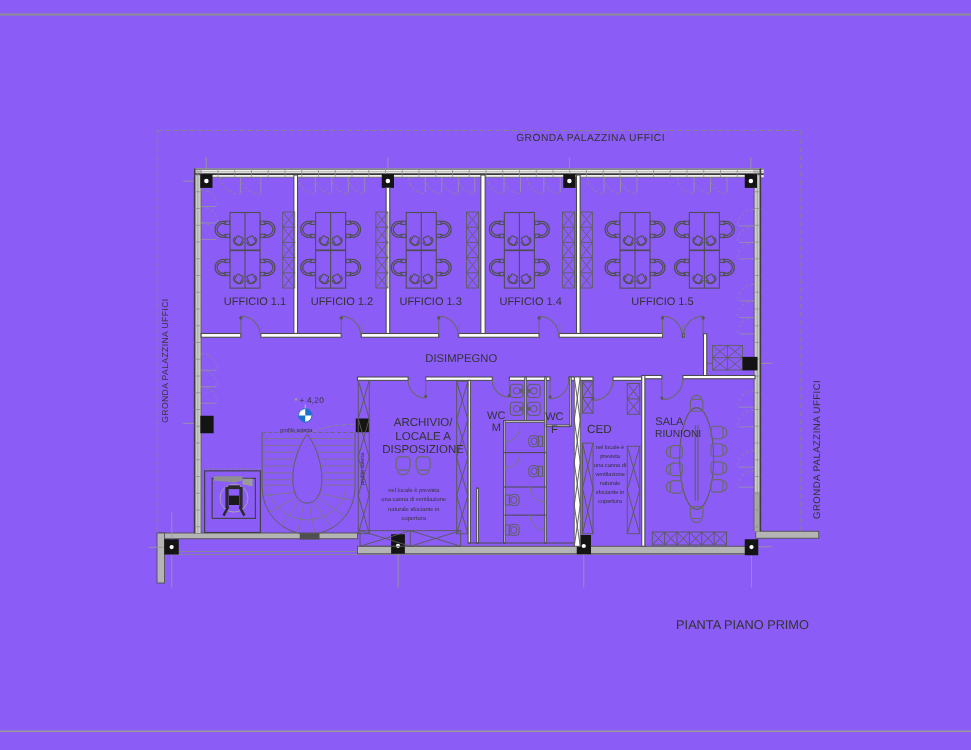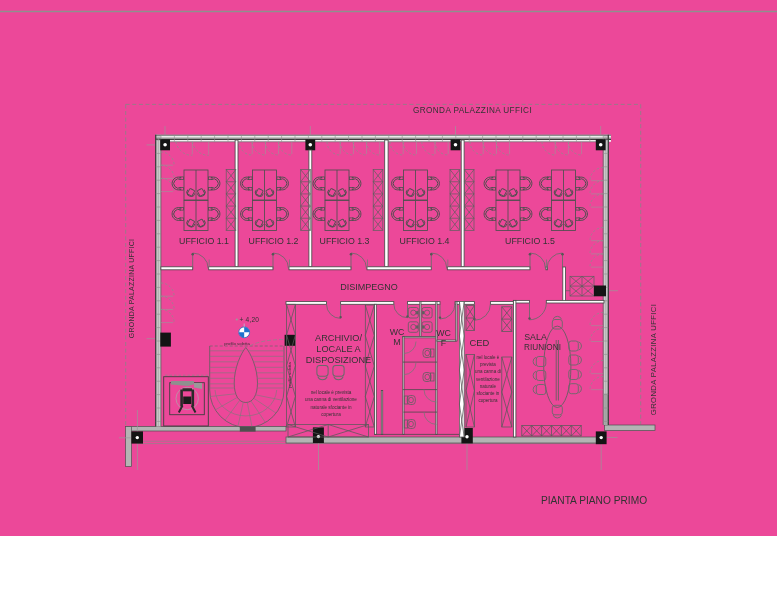--- a/index.html
+++ b/index.html
@@ -1,16 +1,16 @@
 <!DOCTYPE html>
 <html><head>
 <meta charset="utf-8">
 <style>
   html,body{margin:0;padding:0;background:#fff;}
-  #page{position:relative;width:777px;height:536px;background:#ec4899;overflow:hidden;text-align:center;}
+  #page{position:relative;width:777px;height:600px;background:#8b5cf6;overflow:hidden;text-align:center;}
   svg{position:absolute;top:0;left:0;}
   text{font-family:"Liberation Sans", sans-serif;fill:#333;}
 </style>
 </head>
 <body>
 <div id="page">
 <svg width="777" height="600" viewBox="0 0 777 600">
 <defs>
 
 <g id="casT" stroke="#8c8c8c" stroke-width="0.75" fill="none">

